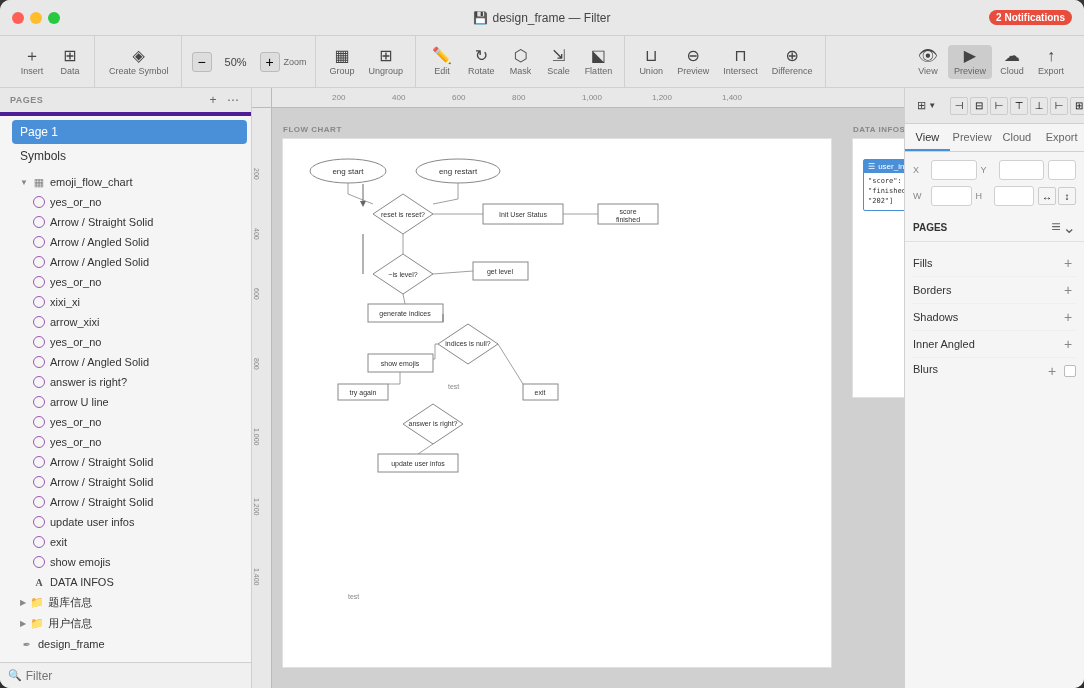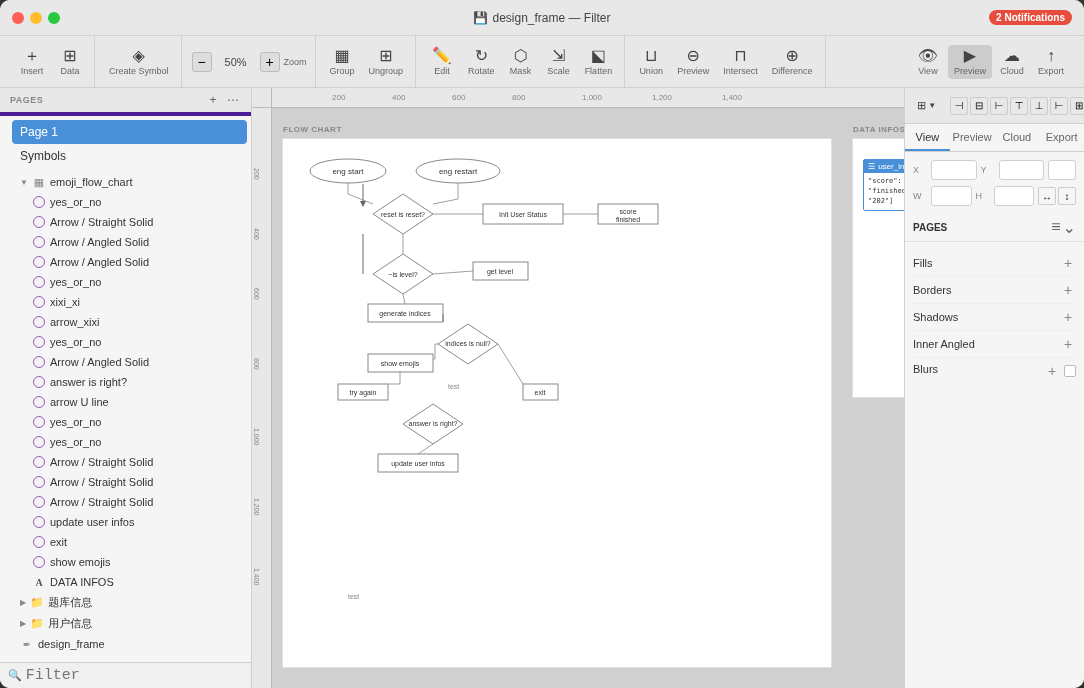--- a/index.html
+++ b/index.html
@@ -55,21 +55,21 @@
     .field-row { display: flex; gap: 4px; align-items: center; }
     .field-label { font-size: 9px; color: #888; width: 14px; }
     .field-input { flex: 1; height: 20px; background: white; border: 1px solid #d0d0d0; border-radius: 3px; font-size: 10px; padding: 0 4px; display: flex; align-items: center; }
     .style-section { padding: 8px; border-top: 1px solid #e0e0e0; }
     .style-row { display: flex; align-items: center; justify-content: space-between; padding: 5px 0; border-bottom: 1px solid #eee; }
     .style-row:last-child { border-bottom: none; }
     .style-label { font-size: 11px; color: #333; }
     .style-add { width: 16px; height: 16px; background: none; border: none; cursor: pointer; color: #888; font-size: 14px; display: flex; align-items: center; justify-content: center; }
     .filter-bar { height: 26px; border-top: 1px solid #d0d0d0; display: flex; align-items: center; padding: 0 8px; gap: 4px; background: #f0f0f0; }
     .filter-icon { color: #888; font-size: 11px; }
-    .filter-input { flex: 1; background: none; border: none; font-size: 15px; color: #444; outline: none; font-family: Liberation Mono, monospace; }
+    .filter-input { flex: 1; background: none; border: none; font-size: 12px; color: #444; outline: none; }
     .symbol-icon { width: 12px; height: 12px; border-radius: 50%; border: 1.5px solid #9b59b6; display: inline-flex; align-items: center; justify-content: center; }
     .text-icon { font-size: 10px; font-weight: bold; color: #555; font-family: Georgia, serif; }
     .folder-icon { color: #e8a838; font-size: 11px; }
     .pen-icon { color: #888; font-size: 10px; }
     .blurs-row { display: flex; justify-content: space-between; padding: 5px 0; }
     .blurs-checkbox { width: 12px; height: 12px; border: 1px solid #bbb; border-radius: 2px; background: white; }
   </style>
 </head>
 <body>
 

